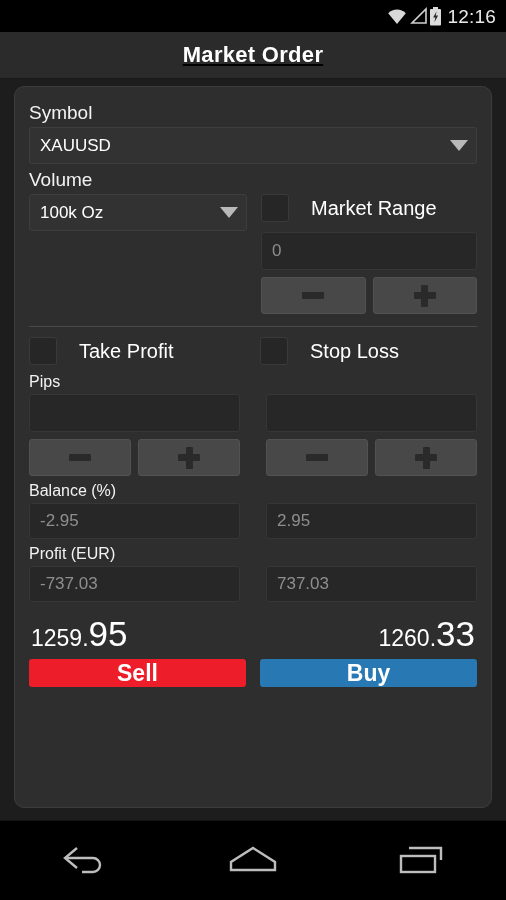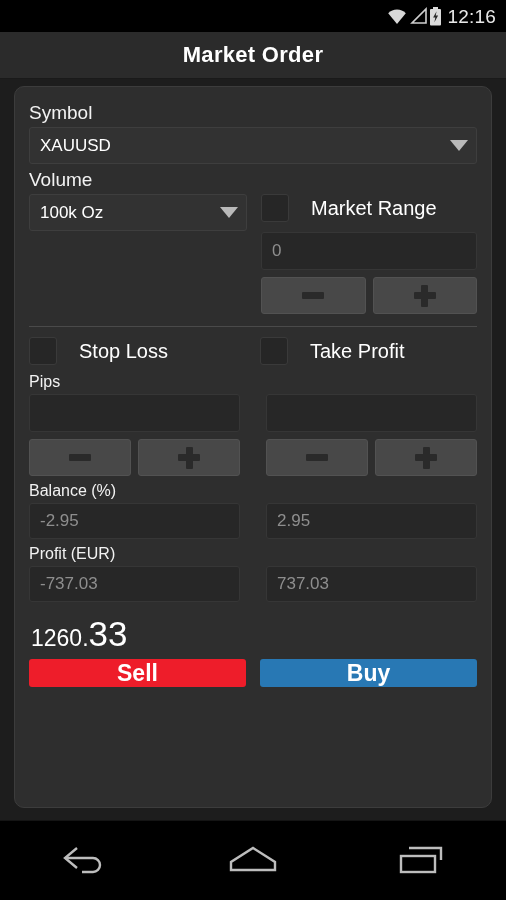--- a/index.html
+++ b/index.html
@@ -28,20 +28,21 @@
     color: #e8e8e8; font-size: 19px; letter-spacing: .2px;
     margin-left: 4px; line-height: 1;
   }
 
   
   .titlebar {
     flex: 0 0 47px;
     background: #2b2b2b;
     display: flex; align-items: center; justify-content: center;
     border-bottom: 1px solid #1a1a1a;
+    text-decoration: underline;
   }
   .titlebar .title {
     color: #fff; font-size: 22px; font-weight: bold; letter-spacing: .3px;
   }
 
   
   .body-area {
     flex: 1 1 auto;
     background: #1d1d1d;
     padding: 7px 14px 0 14px;
@@ -228,25 +229,25 @@
             </div>
           </div>
         </div>
       </div>
 
       <div class="divider"></div>
 
       <div class="sl-tp-row">
         <div class="checkrow">
           <span class="checkbox"></span>
-          <span class="cb-label">Stop Loss</span>
+          <span class="cb-label">Take Profit</span>
         </div>
         <div class="checkrow">
           <span class="checkbox"></span>
-          <span class="cb-label">Take Profit</span>
+          <span class="cb-label">Stop Loss</span>
         </div>
       </div>
 
       <div class="label sm">Pips</div>
 
       <div class="two-col">
         <div>
           <div class="field tall">
             <span></span>
           </div>
@@ -288,20 +289,23 @@
       <div class="two-col">
         <div class="field">
           <span>-737.03</span>
         </div>
         <div class="field">
           <span>737.03</span>
         </div>
       </div>
 
       <div class="price-row">
+        <div class="price">
+          <span class="int">1259.</span><span class="dec">95</span>
+        </div>
         <div class="price">
           <span class="int">1260.</span><span class="dec">33</span>
         </div>
       </div>
 
       <div class="action-row">
         <div class="action" id="sell-btn" style="background: rgb(238, 29, 42);">
           <span>Sell</span>
         </div>
         <div class="action" id="buy-btn" style="background: rgb(40, 120, 180);">

